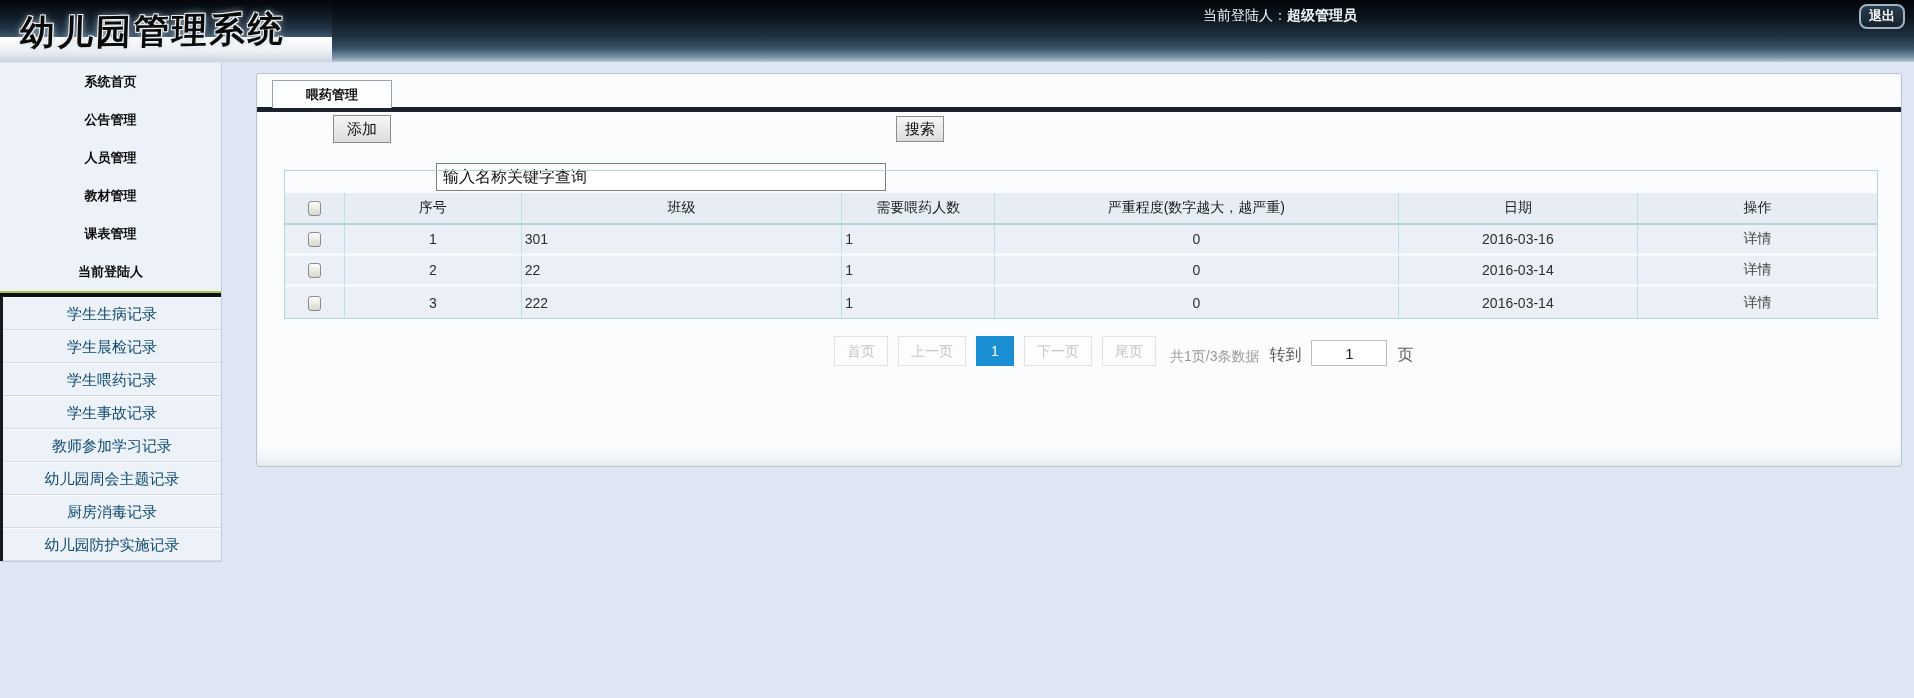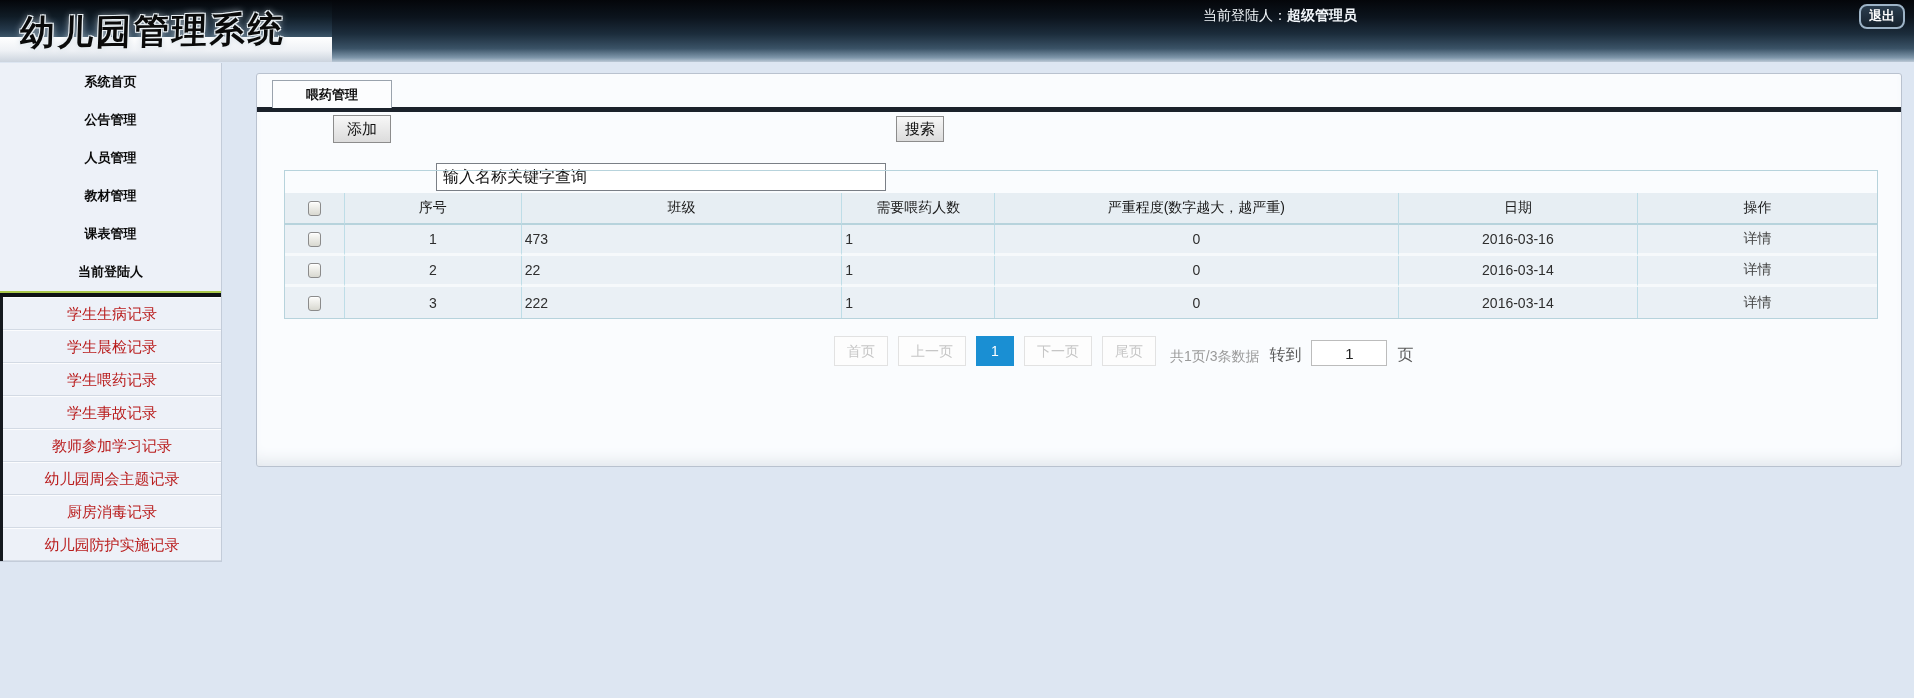--- a/index.html
+++ b/index.html
@@ -26,21 +26,21 @@
     color:#fff; font-size:13px; font-weight:bold; text-align:center; line-height:20px; cursor:pointer; }
 
   
   .sidebar { position:absolute; left:0; top:63px; width:222px; height:499px;
     background:#edf1f8; border-right:1px solid #c3ccd9; border-bottom:1px solid #c3ccd9; }
   .side-main-item { height:38px; line-height:38px; text-align:center; font-size:13px;
     font-weight:bold; color:#0b0b0b; cursor:pointer; }
   .side-separator { height:6px; background:#0d1014; border-top:2px solid #a9c74a; }
   .side-sub { border-left:3px solid #15191e; }
   .side-sub-item { height:33px; line-height:33px; text-align:center; font-size:15px;
-    color:#b91c1c; cursor:pointer; border-bottom:1px solid #d3dae4;
+    color:#0c4a6e; cursor:pointer; border-bottom:1px solid #d3dae4;
     box-shadow:0 1px 0 #fbfcfe inset; }
 
   
   .panel { position:absolute; left:256px; top:73px; width:1646px; height:394px;
     background:#fafcfe; border:1px solid #b9c2cf; border-radius:3px;
     box-shadow:inset 0 -14px 16px -10px #dfe4ea; }
   .tab { position:absolute; left:15px; top:6px; height:28px; padding:0 33px;
     background:#fcfdfe; border:1px solid #9aa3ad; border-bottom:none;
     font-size:13px; font-weight:bold; color:#111; line-height:27px; z-index:2; cursor:pointer; }
   .tab-line { position:absolute; left:0; top:33px; width:100%; height:5px; background:#1b222b; z-index:1; }
@@ -144,21 +144,21 @@
           <th>需要喂药人数</th>
           <th>严重程度(数字越大，越严重)</th>
           <th>日期</th>
           <th>操作</th>
         </tr>
       </thead>
       <tbody>
         <tr>
           <td><span class="chk"></span></td>
           <td>1</td>
-          <td class="al">473</td>
+          <td class="al">301</td>
           <td class="al">1</td>
           <td>0</td>
           <td>2016-03-16</td>
           <td><span class="detail-link">详情</span></td>
         </tr>
         <tr>
           <td><span class="chk"></span></td>
           <td>2</td>
           <td class="al">22</td>
           <td class="al">1</td>

